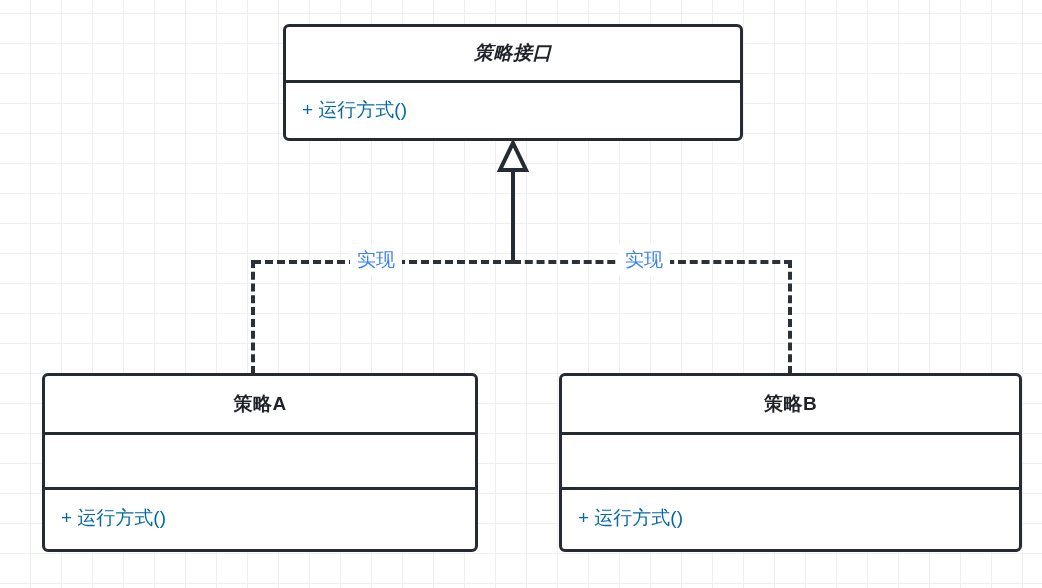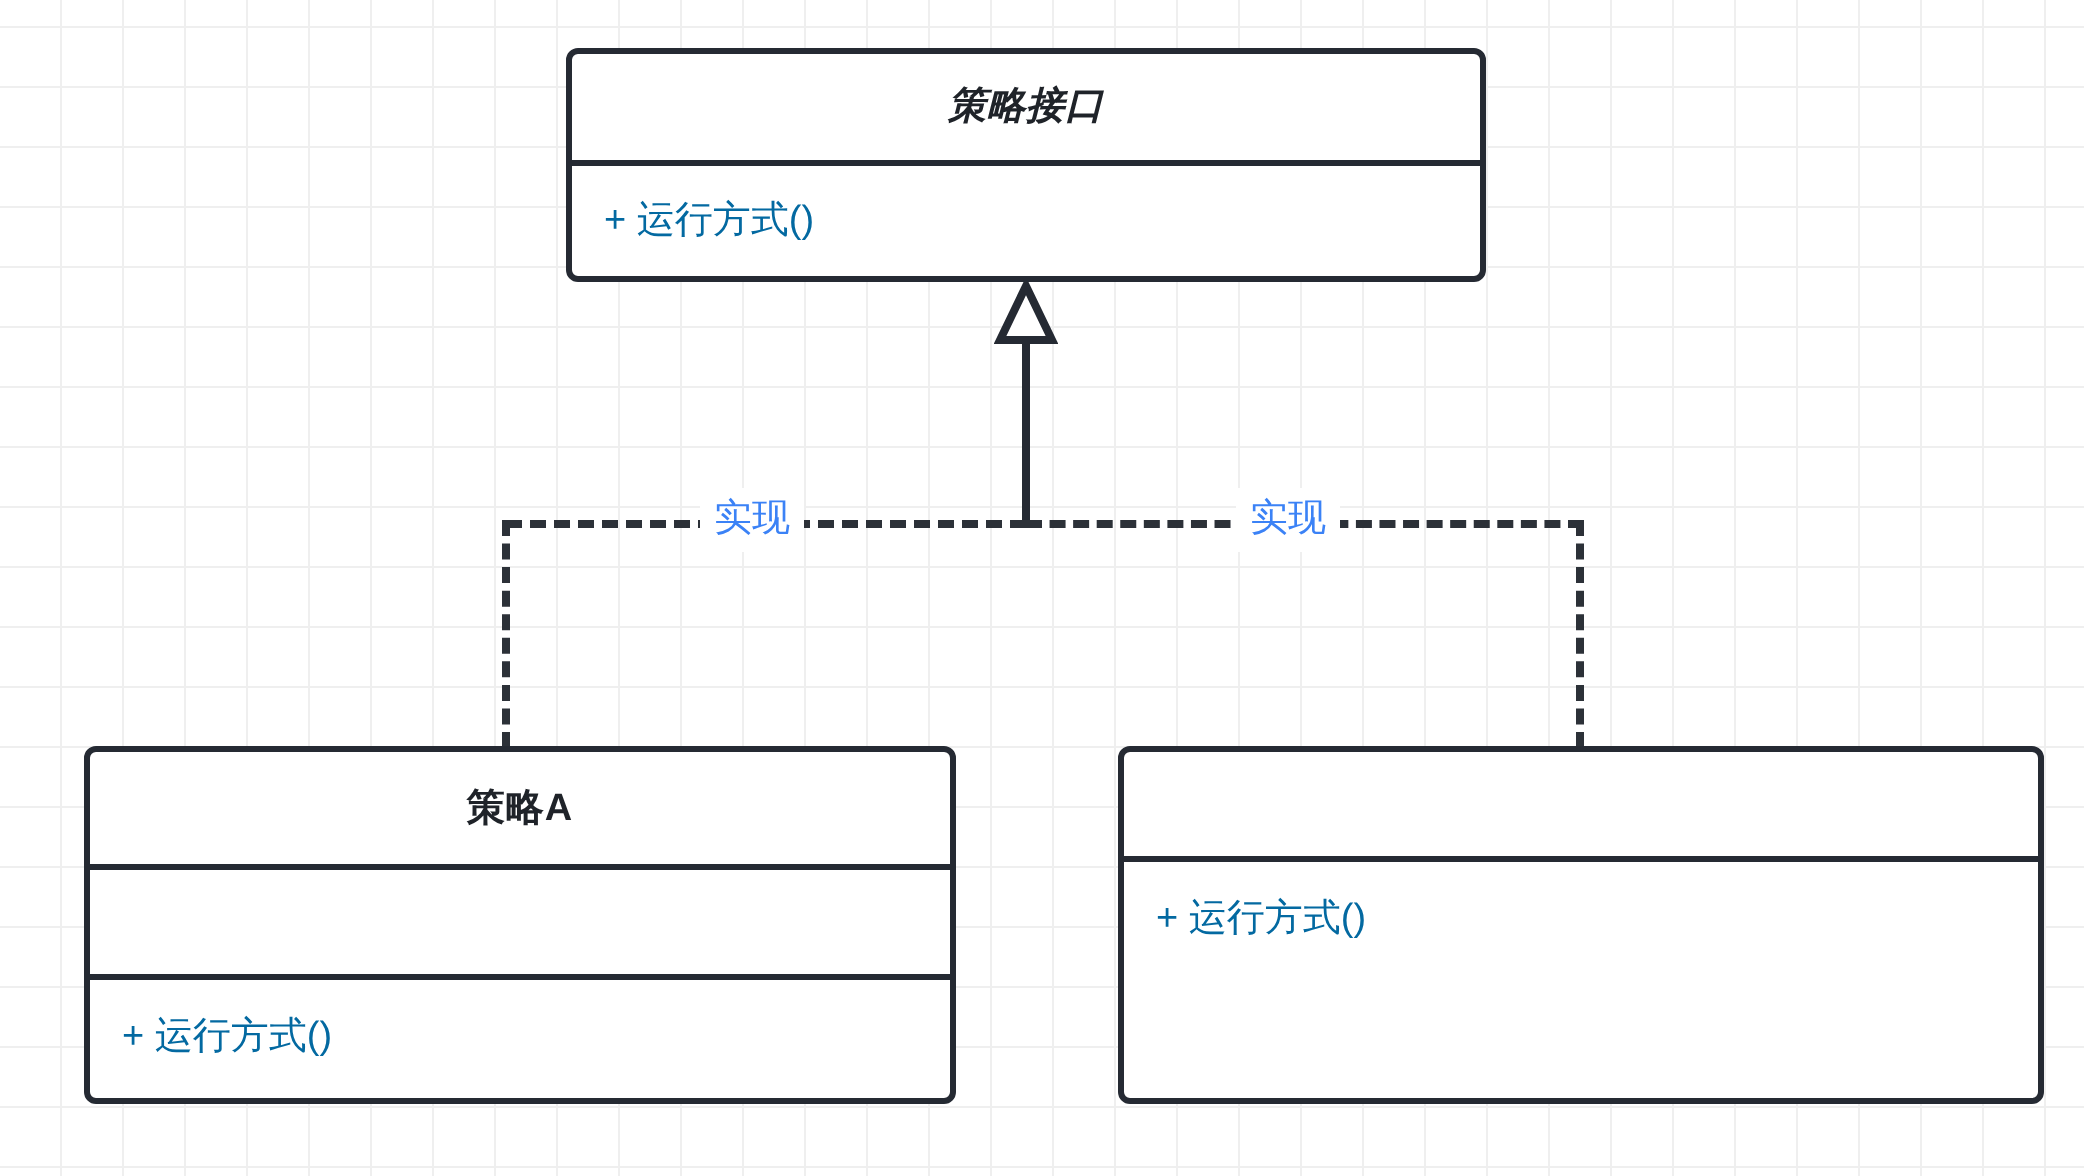--- a/index.html
+++ b/index.html
@@ -158,18 +158,19 @@
   <div class="edge-label" id="label-left">实现</div>
   <div class="edge-label" id="label-right">实现</div>
 
   <div class="uml-box concrete" id="box-strategy-a">
     <div class="compartment cls-title divided">策略A</div>
     <div class="compartment cls-attrs cls-member divided cls-empty"></div>
     <div class="compartment cls-member">+ 运行方式()</div>
   </div>
 
   <div class="uml-box concrete" id="box-strategy-b">
+    <div class="compartment cls-title divided">策略B</div>
     <div class="compartment cls-attrs cls-member divided cls-empty"></div>
     <div class="compartment cls-member">+ 运行方式()</div>
   </div>
 
 
 </div>
 
 </body></html>

